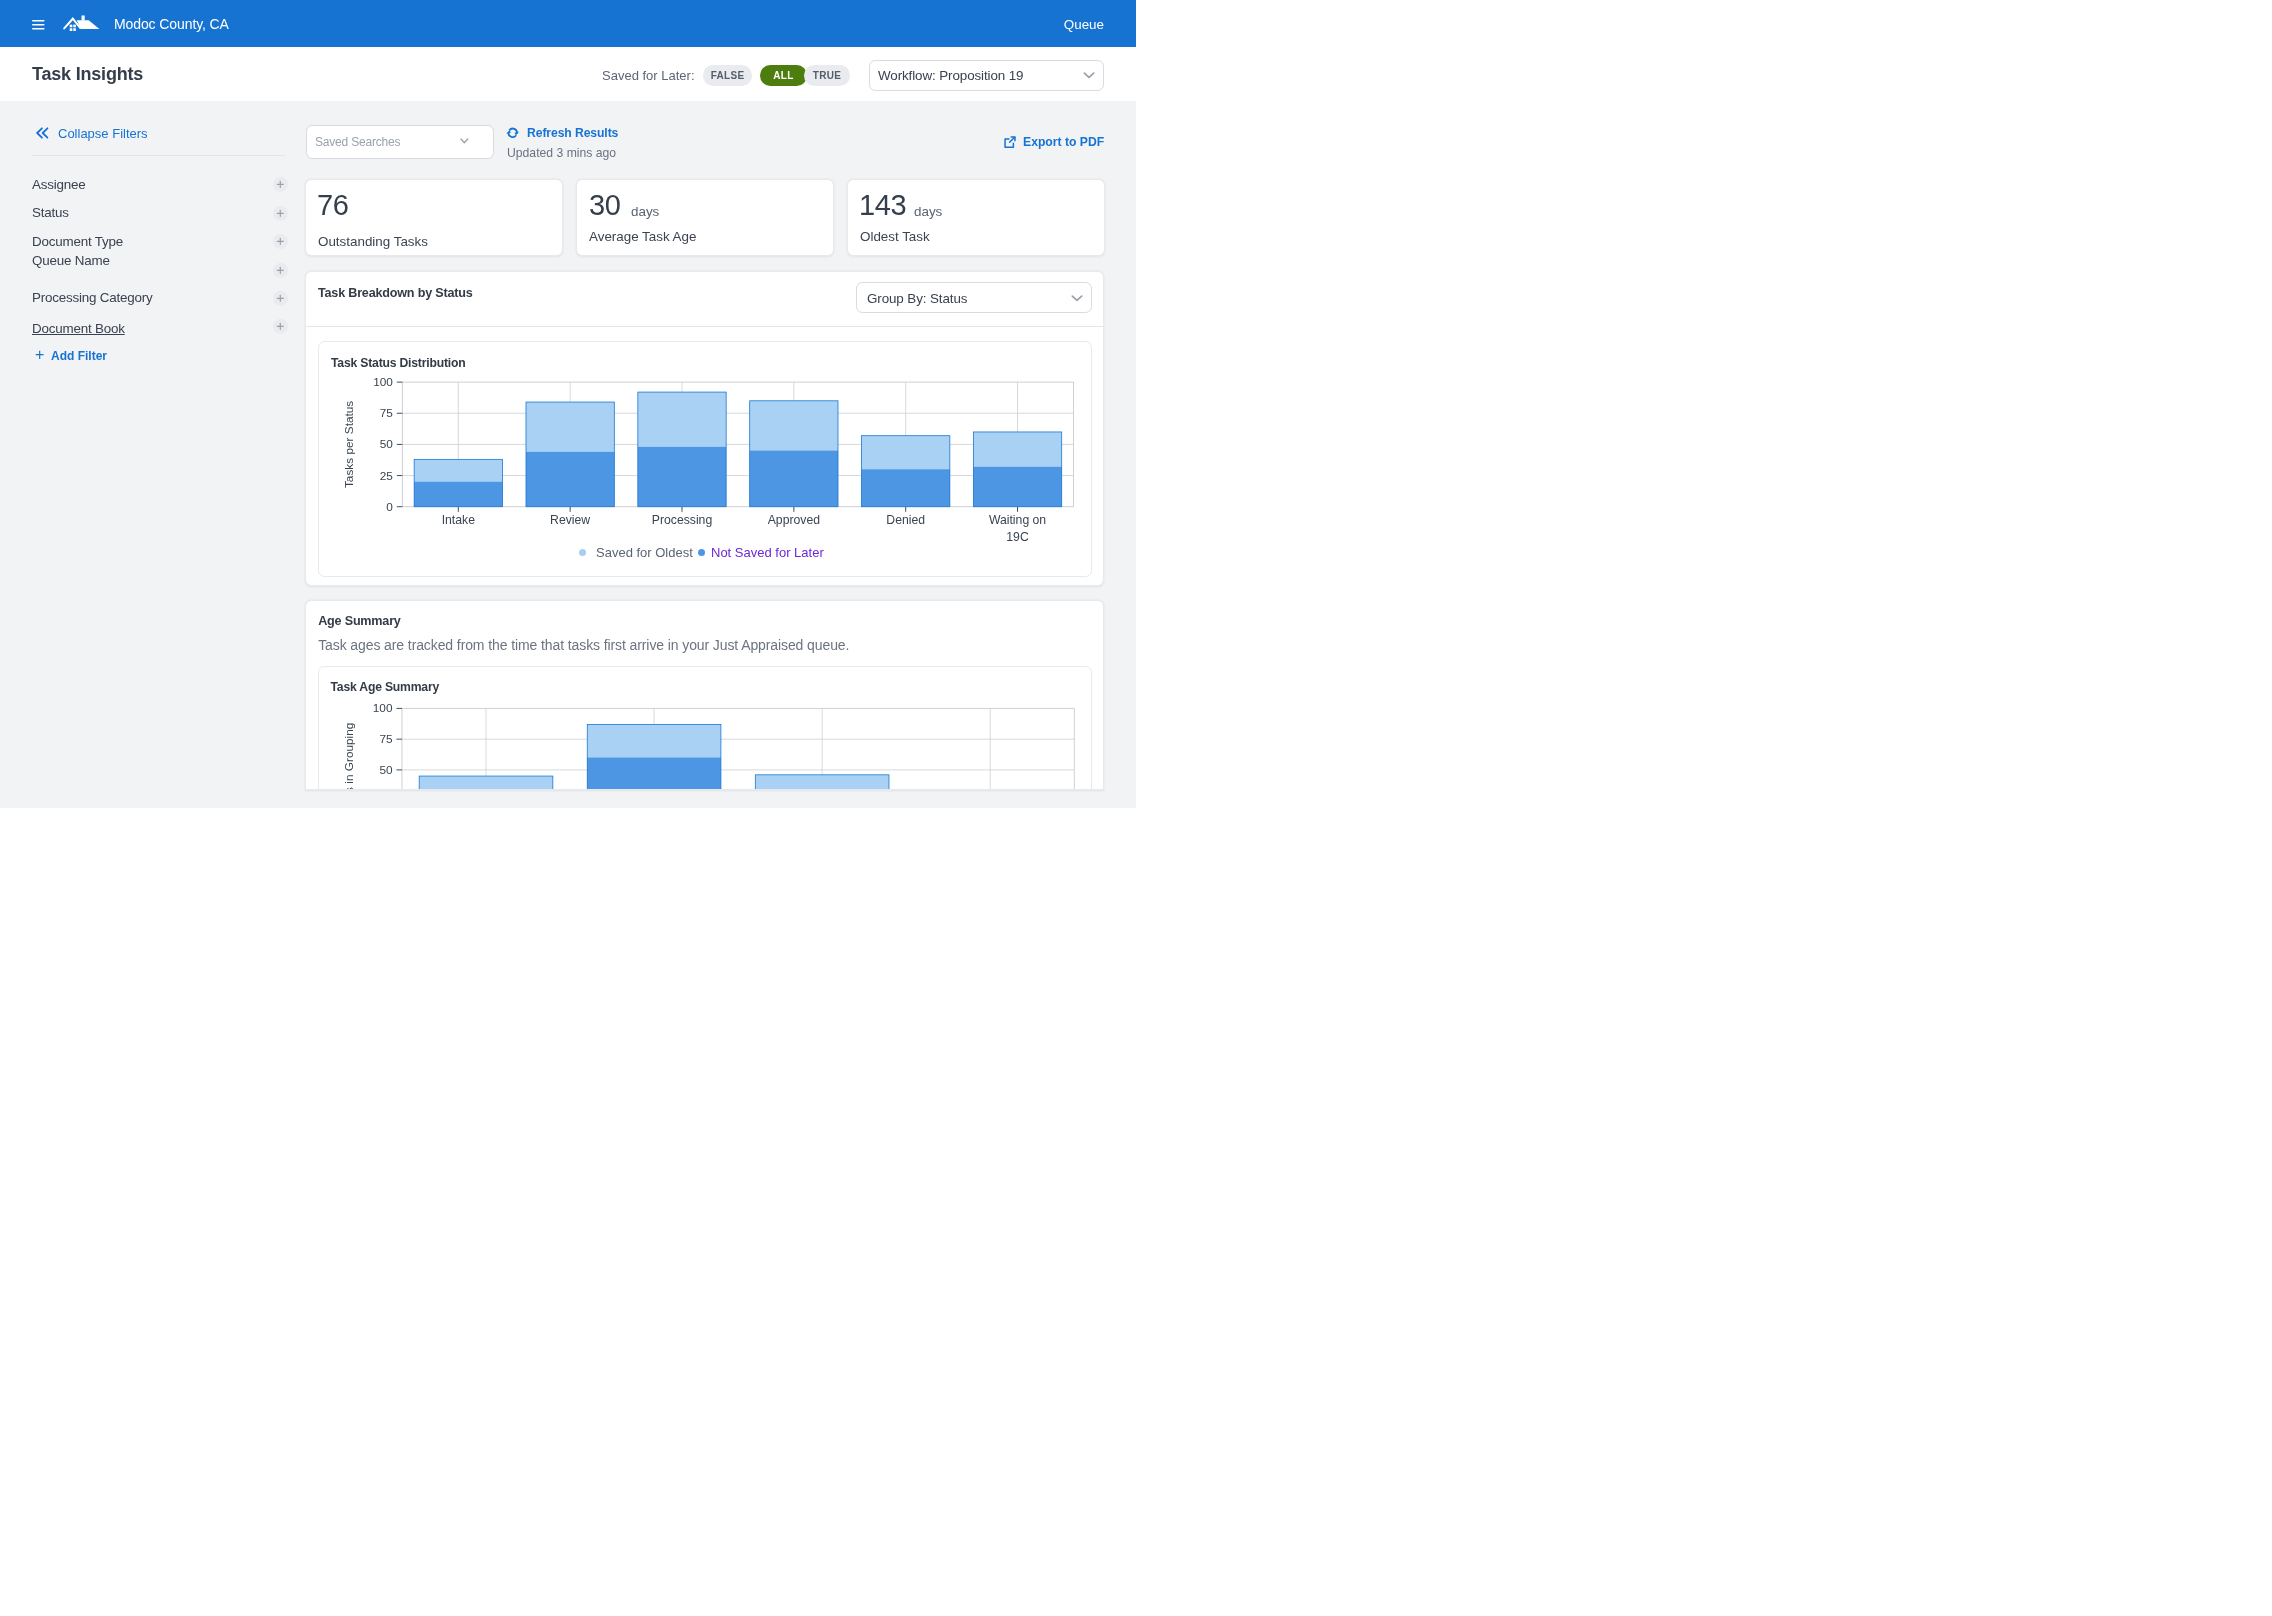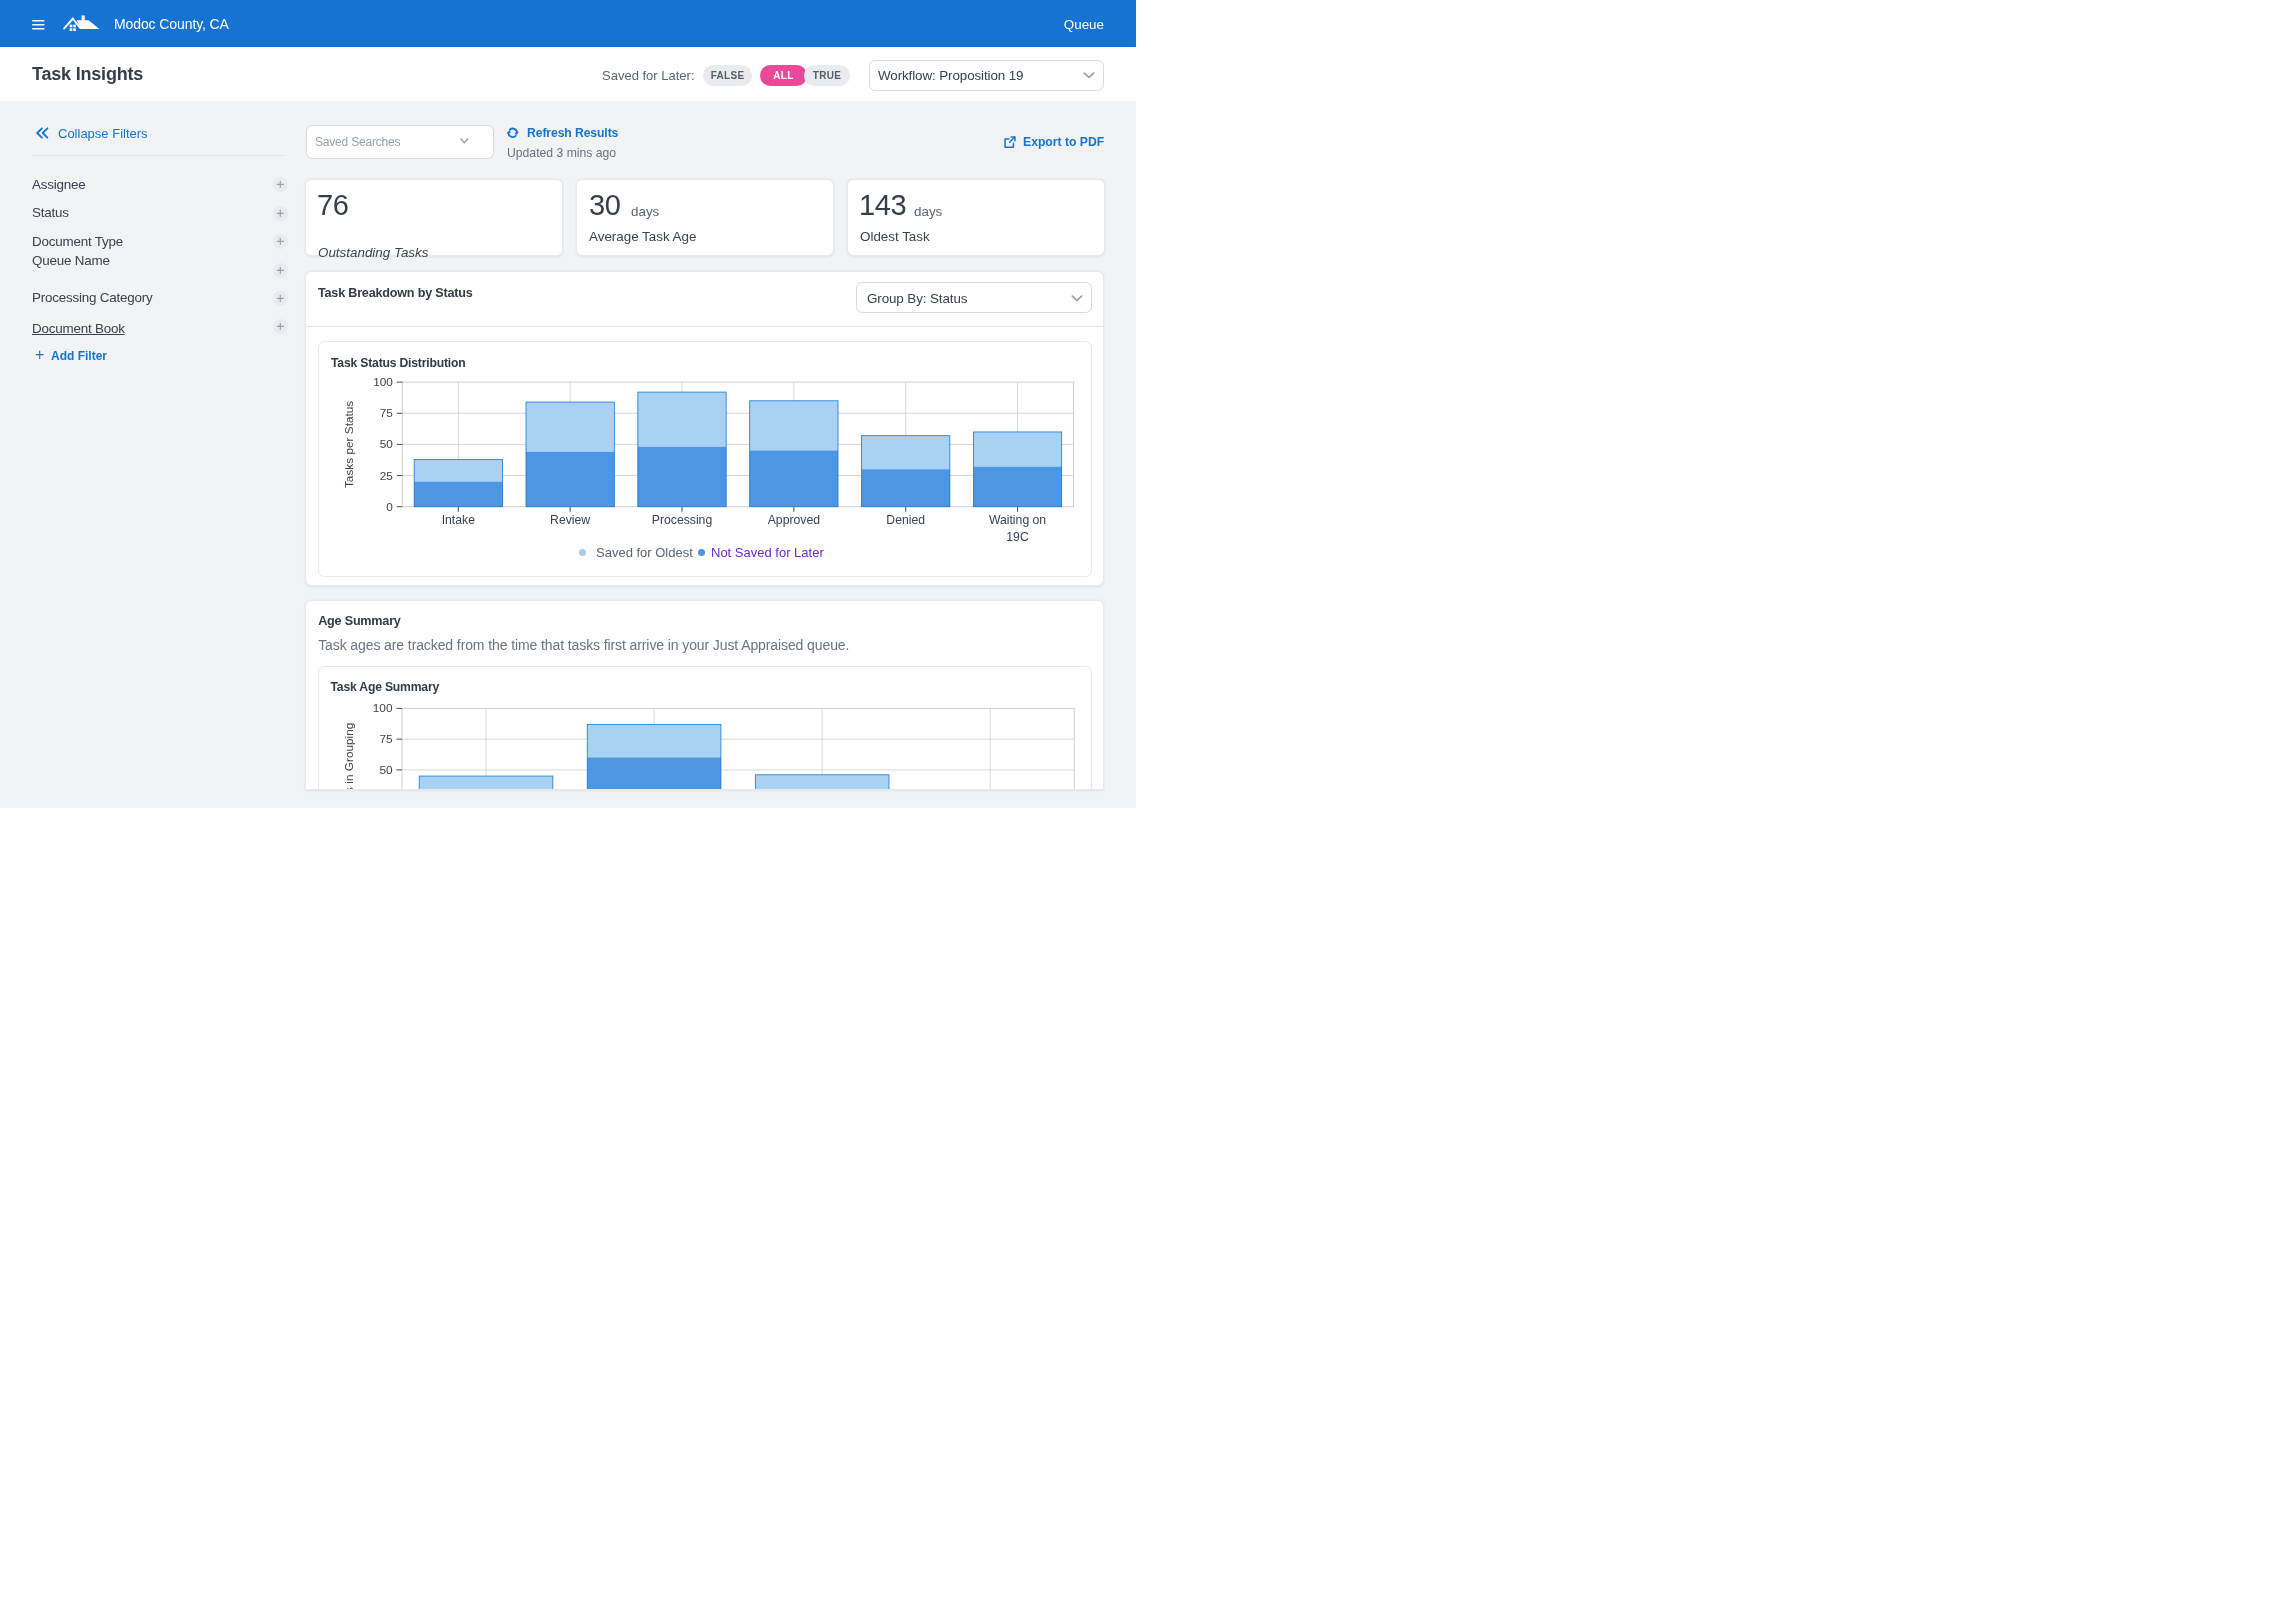--- a/index.html
+++ b/index.html
@@ -44,21 +44,21 @@
         <rect x="14.2" y="16.8" width="3.3" height="3.4"></rect>
     </g>
   </svg>
   <div class="abs" style="left:114px;top:16.6px;color:#fff;font-size:14px;line-height:14px;letter-spacing:-0.1px;">Modoc County, CA</div>
   <div class="abs" style="right:32px;top:18px;color:#fff;font-size:13.4px;line-height:13.4px;">Queue</div>
 
   <div class="titlebar"></div>
   <div class="abs" style="left:32px;top:66px;font-size:18px;line-height:16.6px;font-weight:bold;letter-spacing:-0.2px;color:#353d4b;">Task Insights</div>
   <div class="abs" style="left:602px;top:69px;font-size:13px;line-height:13px;color:#5d6674;">Saved for Later:</div>
   <div class="pill" style="left:703px;width:49px;">FALSE</div>
-  <div class="pill" style="left:760px;width:47px;background:#ec4899;color:#fff;">ALL</div>
+  <div class="pill" style="left:760px;width:47px;background:#4d7c0f;color:#fff;">ALL</div>
   <div class="pill" style="left:804px;width:46px;">TRUE</div>
   <div class="abs" style="left:869px;top:60px;width:235px;height:30.5px;background:#fff;border:0.8px solid #d8dbdf;border-radius:6.3px;box-sizing:border-box;"></div>
   <div class="abs seltext" style="left:878px;top:69px;line-height:13.4px;">Workflow: Proposition 19</div>
   <svg class="abs" style="left:1083px;top:72px;" width="12" height="7" viewBox="0 0 15 9">
       <path class="chev" d="M1.5 1.5 L7.5 7 L13.5 1.5"></path>
     </svg>
 
   <svg class="abs" style="left:36px;top:127px;" width="12.6" height="12" viewBox="0 0 16 15">
     <g fill="none" stroke="#1673d2" stroke-width="2.25" stroke-linecap="round" stroke-linejoin="round">
       <path d="M7.5 1.5 L1.5 7.5 L7.5 13.5"></path>
@@ -152,21 +152,21 @@
       <path d="M9.0 1.2 L13.8 1.2 L13.8 6.0"></path>
       <path d="M13.4 1.6 L7.0 8.0"></path>
     </g>
   </svg>
   <div class="abs blue" style="left:1023px;top:136px;font-size:12.2px;line-height:12.2px;font-weight:bold;">Export to PDF</div>
 
   <div class="card" style="left:305px;top:179px;width:258px;height:77px;"></div>
   <div class="card" style="left:576px;top:179px;width:258px;height:77px;"></div>
   <div class="card" style="left:847px;top:179px;width:258px;height:77px;"></div>
   <div class="abs" style="left:317px;top:195px;font-size:29px;line-height:21px;font-weight:500;color:#353e4c;letter-spacing:-0.4px;">76</div>
-  <div class="abs" style="left:318px;top:246px;font-size:13.4px;line-height:13.4px;color:#3a4452;font-style:italic;">Outstanding Tasks</div>
+  <div class="abs" style="left:318px;top:235px;font-size:13.4px;line-height:13.4px;color:#3a4452;">Outstanding Tasks</div>
   <div class="abs" style="left:589px;top:195px;font-size:29px;line-height:21px;font-weight:500;color:#353e4c;letter-spacing:-0.4px;">30</div>
   <div class="abs" style="left:631px;top:205px;font-size:13.4px;line-height:13.4px;color:#5a6472;">days</div>
   <div class="abs" style="left:589px;top:230px;font-size:13.4px;line-height:13.4px;color:#3a4452;">Average Task Age</div>
   <div class="abs" style="left:859px;top:195px;font-size:29px;line-height:21px;font-weight:500;color:#353e4c;letter-spacing:-0.4px;">143</div>
   <div class="abs" style="left:914px;top:205px;font-size:13.4px;line-height:13.4px;color:#5a6472;">days</div>
   <div class="abs" style="left:860px;top:230px;font-size:13.4px;line-height:13.4px;color:#3a4452;">Oldest Task</div>
 
   <div class="card" style="left:305px;top:271px;width:799px;height:315px;"></div>
   <div class="abs" style="left:318px;top:287px;font-size:12.6px;line-height:12.6px;font-weight:bold;letter-spacing:-0.2px;color:#333b47;">Task Breakdown by Status</div>
   <div class="abs" style="left:856px;top:282px;width:236px;height:31px;background:#fff;border:0.8px solid #d8dbdf;border-radius:6.3px;box-sizing:border-box;"></div>

